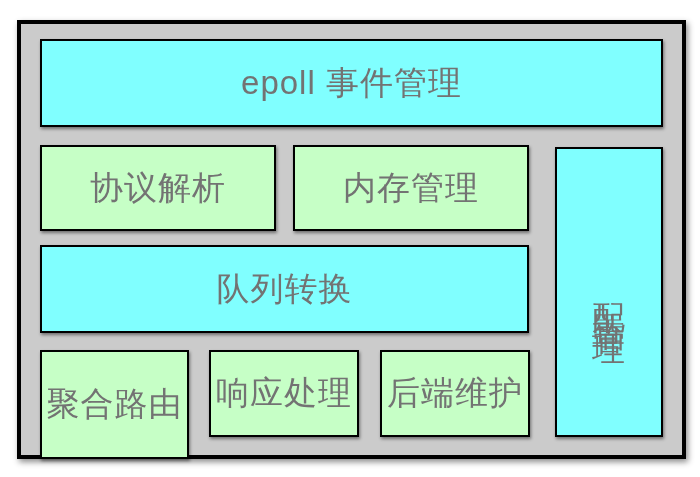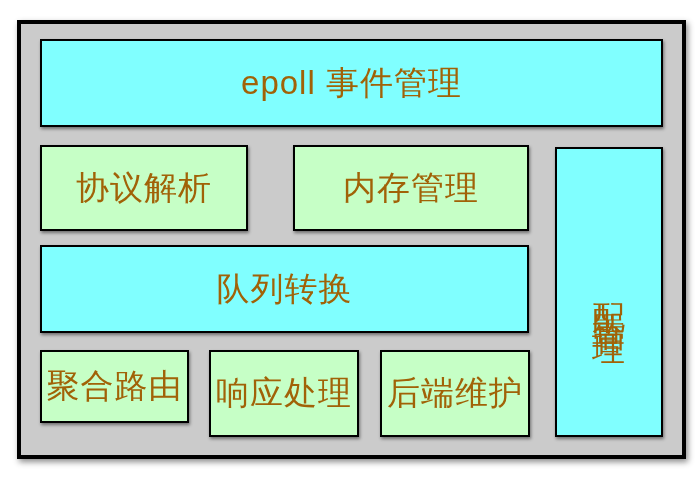--- a/index.html
+++ b/index.html
@@ -22,33 +22,33 @@
     border: 4px solid #000000;
     box-shadow: 2px 3px 6px rgba(0,0,0,0.45);
   }
   .block {
     position: absolute;
     border: 2px solid #000000;
     display: flex;
     align-items: center;
     justify-content: center;
     text-align: center;
-    color: #a16207;
+    color: #737373;
     font-size: 33px;
     letter-spacing: 1px;
     box-shadow: 1px 2px 3px rgba(0,0,0,0.45);
   }
   .cyan  { background: #80ffff; }
   .green { background: #c6ffc6; }
 
   .block-top      { left: 19px;  top: 15px;  width: 623px; height: 88px; }
-  .block-protocol { left: 19px;  top: 121px; width: 208px; height: 86px; align-items: center; }
+  .block-protocol { left: 19px;  top: 121px; width: 236px; height: 86px; align-items: center; }
   .block-memory   { left: 272px; top: 121px; width: 236px; height: 86px; }
   .block-queue    { left: 19px;  top: 221px; width: 489px; height: 88px; }
-  .block-route    { left: 19px;  top: 326px; width: 149px; height: 73px; justify-content: center; }
+  .block-route    { left: 19px;  top: 326px; width: 149px; height: 109px; justify-content: center; }
   .block-response { left: 188px; top: 326px; width: 150px; height: 87px; }
   .block-backend  { left: 359px; top: 326px; width: 150px; height: 87px; }
   .block-config   { left: 534px; top: 123px; width: 108px; height: 290px; }
 
   .v-label {
     writing-mode: vertical-rl;
     text-orientation: upright;
     letter-spacing: 10px;
     line-height: 1;
     

